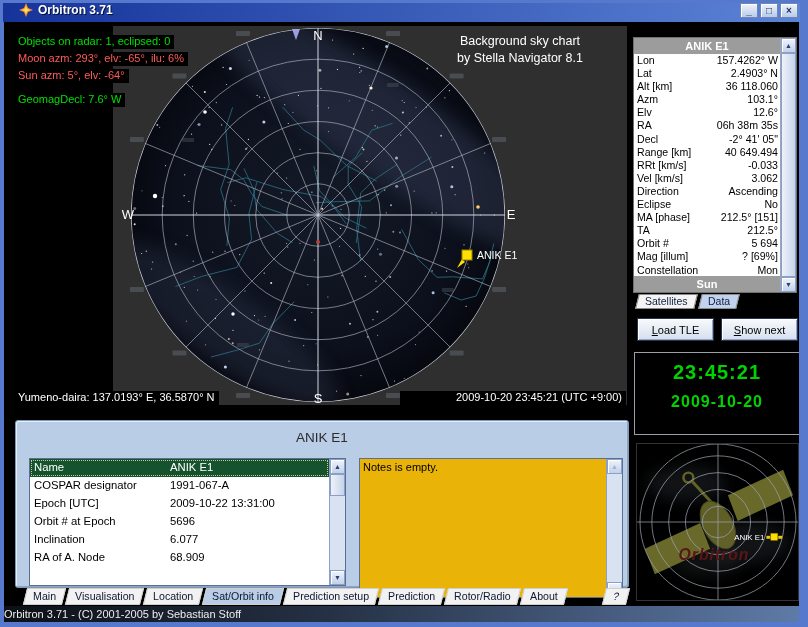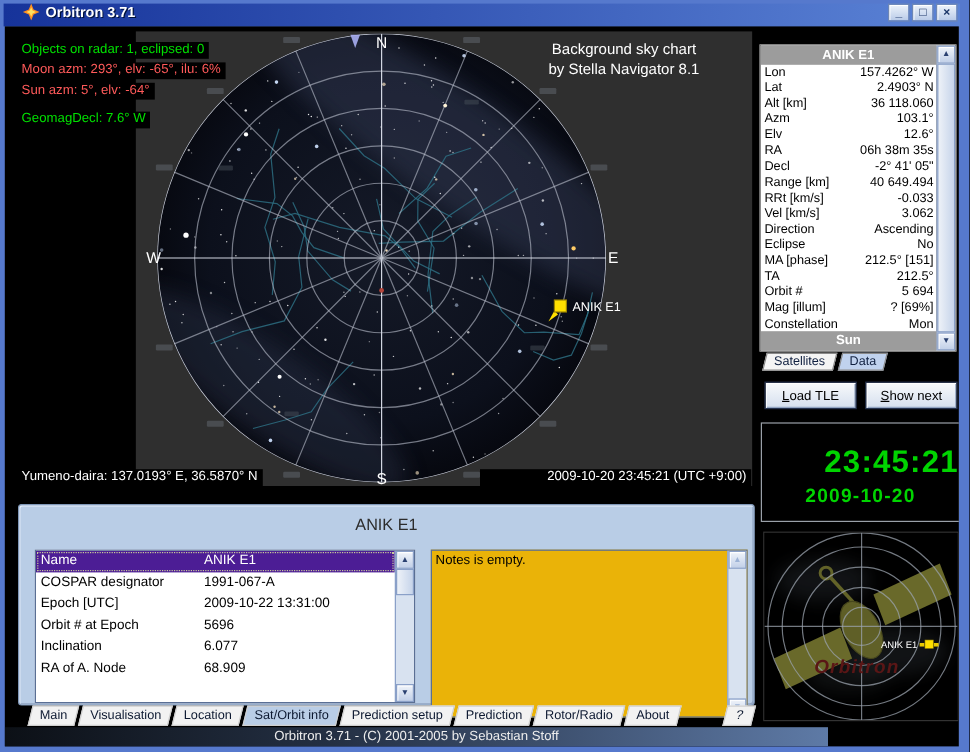--- a/index.html
+++ b/index.html
@@ -55,49 +55,49 @@
     font-size:11px;color:#000;display:flex;align-items:center;justify-content:center;cursor:default}
   #loadtle{left:633px}#shownext{left:717px}
   .btn-label{display:block}
   .btn-label::first-letter{text-decoration:underline}
 
   .clock{position:absolute;left:630px;top:330px;width:166px;height:83px;background:#000;border:1px solid #9aa0a8}
   .ind{display:flex;height:16px;border-bottom:1px solid #888}
   .ind-sim{width:40px;background:var(--simbg);color:#fff;font-weight:bold;font-size:11px;text-align:center;line-height:16px}
   .ind-auto{flex:1;color:#e22;font-weight:bold;font-size:11px;text-align:center;line-height:16px;border-left:1px solid #444;border-right:1px solid #444;letter-spacing:.5px}
   .ind-loc{width:42px;color:#e22;font-weight:bold;font-size:11px;text-align:center;line-height:16px}
-  .lcdtime{color:var(--lcd);font-size:26px;font-weight:bold;text-align:right;line-height:31px;letter-spacing:1px;margin-top:16px}
+  .lcdtime{color:var(--lcd);font-size:20px;font-weight:bold;text-align:center;line-height:31px;letter-spacing:1px;margin-top:4px}
   .lcddate{color:var(--lcd);font-size:16px;font-weight:bold;text-align:center;line-height:28px;letter-spacing:1px}
 
   #radar{position:absolute;left:632px;top:421px;border:1px solid #333;background:#000}
 
   .panel{position:absolute;left:11px;top:398px;width:614px;height:168px;background:var(--panelbg);
     border:1px solid #8098b8;border-radius:3px;box-shadow:inset 1px 1px 0 #e6eefa,inset -1px -1px 0 #90a4c2}
   .ptitle{text-align:center;font-size:13.5px;color:#2c2c2c;margin-top:9px}
   .listbox{position:absolute;left:13px;top:37px;width:317px;height:128px;background:#fff;border:1px solid #5a6f94;overflow:hidden}
   #info-rows{position:absolute;left:0;top:0;right:16px;bottom:0}
   .irow{display:flex;height:18px;font-size:11.3px;line-height:17px;padding-left:4px;color:#000}
   .irow .lab{width:136px;flex:none}
-  .irow.selected{background:#4c1d95;color:#fff;outline:1px dotted #caca9a;outline-offset:-2px}
+  .irow.selected{background:#14532d;color:#fff;outline:1px dotted #caca9a;outline-offset:-2px}
   .lb-scroll{position:absolute;right:0;top:0;bottom:0;width:16px;display:flex;flex-direction:column;background:#d8e2f0;border-left:1px solid #8aa0c8}
   .lb-thumb{height:22px;background:linear-gradient(90deg,#eef2f8,#c6d4ea);border:1px solid #8aa0c8}
   .lb-track{flex:1}
   .notes{position:absolute;left:343px;top:37px;width:264px;height:140px;background:#eab308;border:1px solid #5a6f94;font-size:11px;color:#000}
   .notes-text{position:absolute;left:3px;top:2px;right:18px}
   .pale .sb-btn{color:#9db3d6}
 
   .bottomtabs{position:absolute;left:21px;top:566px;display:flex;gap:3px;height:17px}
   .btab{transform:skewX(-14deg);background:#f2f2f2;border:1px solid #cfcfcf;padding:0 7px;font-size:10.6px;line-height:14px;color:#0c1830;cursor:default}
   .btab span{display:inline-block;transform:skewX(14deg)}
   .btab.active{background:var(--tabactive)}
   #helptab{position:absolute;left:600px;top:566px;width:24px;text-align:center;transform:skewX(-14deg);background:#f2f2f2;border:1px solid #cfcfcf;font-size:10.6px;line-height:14px;height:17px;color:#0c1830}
 
-  .statusbar{position:absolute;left:0;top:584px;width:686px;height:16px;
+  .statusbar{position:absolute;left:0;top:584px;width:795px;height:16px;
     background:linear-gradient(90deg,#0c1016,#243044 40%,#5e7aa6);
-    color:#ececec;font-size:11px;text-align:center;line-height:16px}
+    color:#ececec;font-size:11px;text-align:left;line-height:16px}
 </style>
 </head>
 <body>
 
 <div id="window">
   <div class="titlebar">
     <svg width="14" height="14">
       <polygon points="7,0 9,5 14,7 9,9 7,14 5,9 0,7 5,5" fill="#ff9020"></polygon>
       <polygon points="7,3 8.2,5.8 11,7 8.2,8.2 7,11 5.8,8.2 3,7 5.8,5.8" fill="#ffe060"></polygon>
     </svg>

